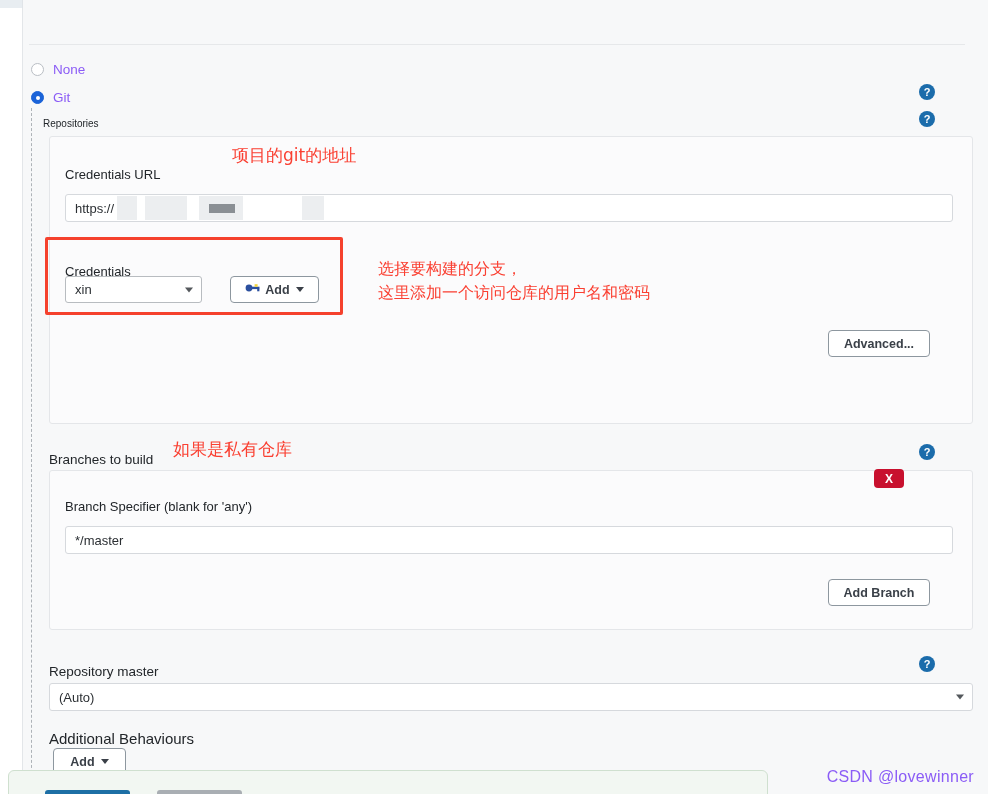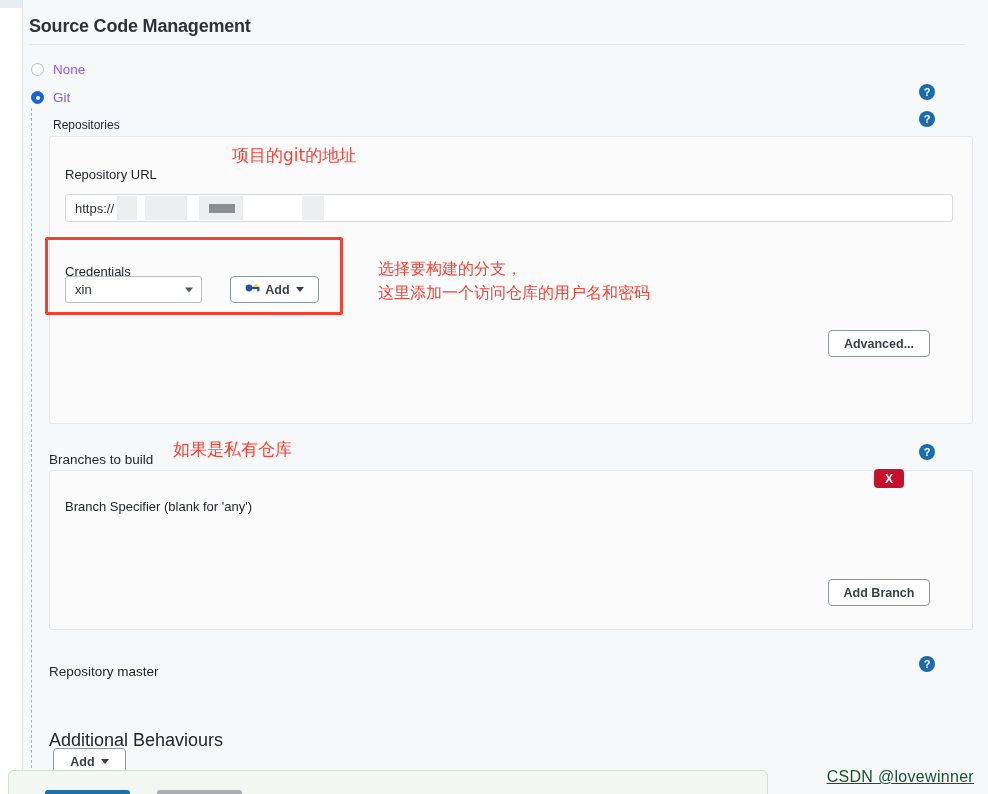--- a/index.html
+++ b/index.html
@@ -73,24 +73,24 @@
   .dashed-guide {
     position: absolute;
     left: 8px; top: 100px;
     width: 0; height: 680px;
     border-left: 1px dashed #aeb3b8;
   }
   .label {
     position: absolute;
     font-size: 13px; color: #22262a;
   }
-  .label-repositories { left: 30px; top: 110px; font-size: 12px; }
+  .label-repositories { left: 20px; top: 110px; font-size: 10px; }
   .label-branches { left: 26px; top: 444px; font-size: 13.5px; }
   .label-repobrowser { left: 26px; top: 656px; font-size: 13.5px; }
-  .label-addbehav { left: 26px; top: 722px; font-size: 18px; }
+  .label-addbehav { left: 26px; top: 722px; font-size: 15px; }
   
   .box {
     position: absolute;
     background: #fbfbfc;
     border: 1px solid #e4e6e9;
     border-radius: 3px;
   }
   .box-repositories { left: 26px; top: 128px; width: 924px; height: 288px; }
   .box-branches     { left: 26px; top: 462px; width: 924px; height: 160px; }
   .inner-label {
@@ -214,38 +214,36 @@
   .apply-btn {
     position: absolute;
     left: 157px; top: 790px;
     width: 85px; height: 18px;
     background: #a9aeb3;
     border-radius: 3px;
   }
   .watermark {
     position: absolute;
     right: 14px; bottom: 8px;
-    color: #14532d;
+    color: #8b5cf6;
     font-size: 16px;
     font-family: "Liberation Sans", sans-serif;
     letter-spacing: 0.3px;
-    text-decoration: underline;
   }
 </style>
 </head>
 <body>
 
 <div id="page">
 
   <div class="top-strip"></div>
   <div class="top-strip-inner"></div>
 
   <div class="panel">
 
-    <div class="section-title">Source Code Management</div>
     <div class="title-rule"></div>
 
     <div class="radio-row none">
       <span class="radio-dot"></span>
       <span>None</span>
     </div>
 
     <div class="radio-row git">
       <span class="radio-dot checked"></span>
       <span>Git</span>
@@ -257,21 +255,21 @@
     <div class="help" style="left:896px; top:103px;">?</div>
     <div class="help" style="left:881px; top:151px;">?</div>
     <div class="help" style="left:881px; top:233px;">?</div>
     <div class="help" style="left:896px; top:436px;">?</div>
     <div class="help" style="left:881px; top:483px;">?</div>
     <div class="help" style="left:896px; top:648px;">?</div>
 
     <div class="label label-repositories">Repositories</div>
     <div class="box box-repositories"></div>
 
-    <div class="inner-label" style="left:42px; top:159px;">Repository URL</div>
+    <div class="inner-label" style="left:42px; top:159px;">Credentials URL</div>
 
     <div class="text-input" style="left:42px; top:186px; width:888px; height:28px;">https://                           .git</div>
 
     <div class="redact soft" style="left:94px; top:188px; width:20px; height:24px;"></div>
     <div class="redact soft" style="left:122px; top:188px; width:42px; height:24px;"></div>
     <div class="redact soft" style="left:176px; top:188px; width:44px; height:24px;"></div>
     <div class="redact gray" style="left:186px; top:196px; width:26px; height:9px;"></div>
     <div class="redact soft" style="left:279px; top:188px; width:22px; height:24px;"></div>
 
     <div class="inner-label" style="left:42px; top:256px;">Credentials</div>
@@ -294,26 +292,31 @@
     </div>
 
     <div class="red-outline" style="left:22px; top:229px; width:298px; height:78px;"></div>
 
     <div class="btn" style="left:805px; top:322px; width:102px; height:27px;">Advanced...</div>
 
     <div class="label label-branches">Branches to build</div>
     <div class="box box-branches"></div>
 
     <div class="inner-label" style="left:42px; top:491px;">Branch Specifier (blank for 'any')</div>
+    <div class="text-input" style="left:42px; top:518px; width:888px; height:28px;">*/master</div>
 
     <div class="x-btn" style="left:851px; top:461px; width:30px; height:19px;">X</div>
 
     <div class="btn" style="left:805px; top:571px; width:102px; height:27px;">Add Branch</div>
 
     <div class="label label-repobrowser">Repository master</div>
+    <div class="select-box" style="left:26px; top:675px; width:924px; height:28px; border-color:#d6d9dd;">
+      <span>(Auto)</span>
+      <span class="chev"></span>
+    </div>
 
     <div class="label label-addbehav">Additional Behaviours</div>
     <div class="btn" style="left:30px; top:740px; width:73px; height:27px;">
       <span>Add</span>
       <span class="caret"></span>
     </div>
 
     <div class="annot" style="left:209px; top:137px;">项目的git的地址</div>
     <div class="annot annot-sm" style="left:355px; top:250px;">选择要构建的分支，</div>
     <div class="annot annot-sm" style="left:355px; top:274px;">这里添加一个访问仓库的用户名和密码</div>

